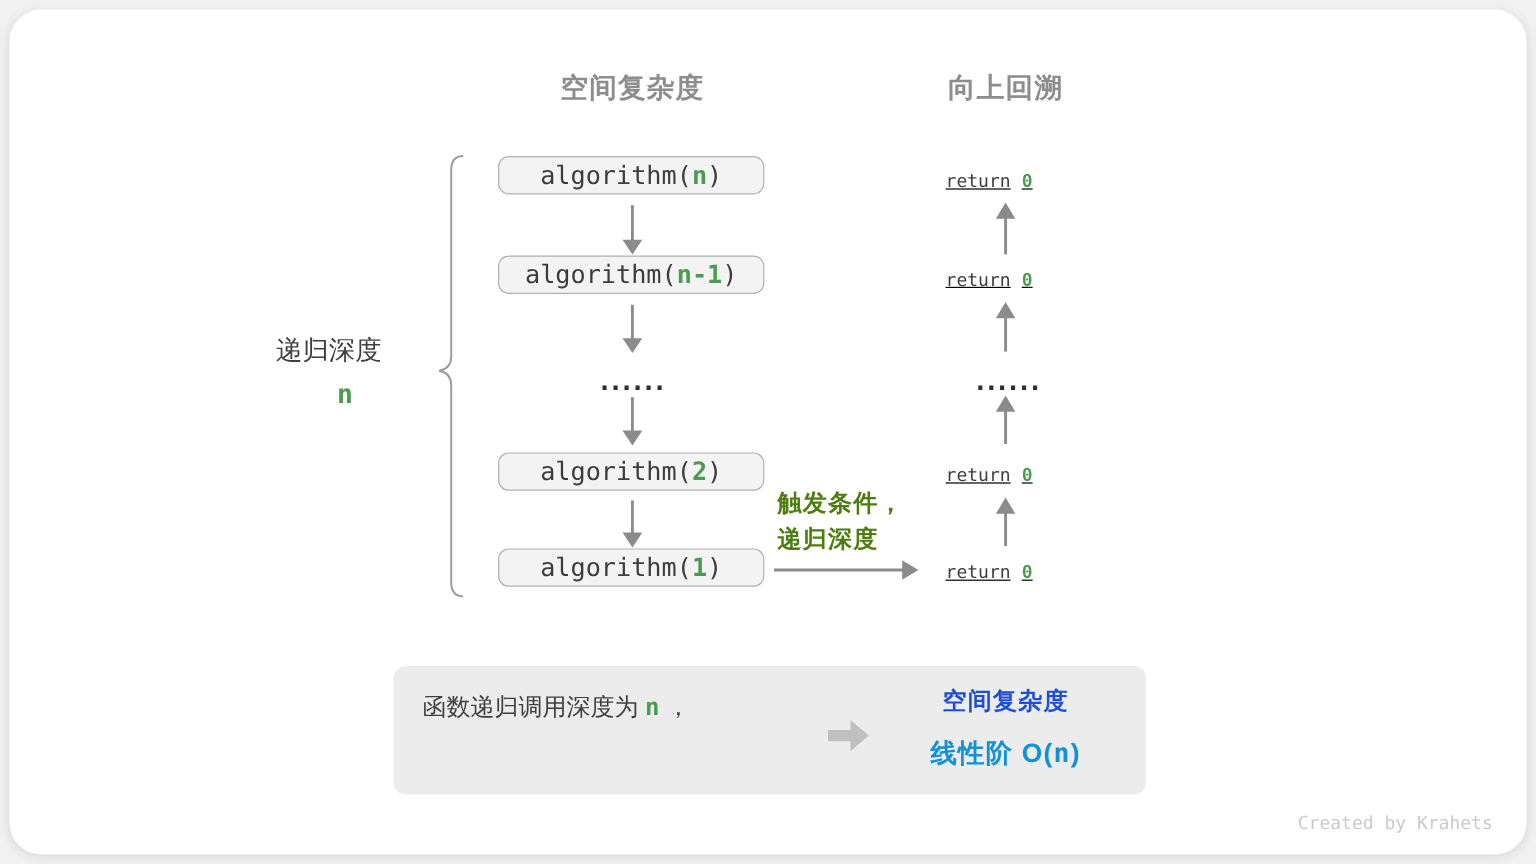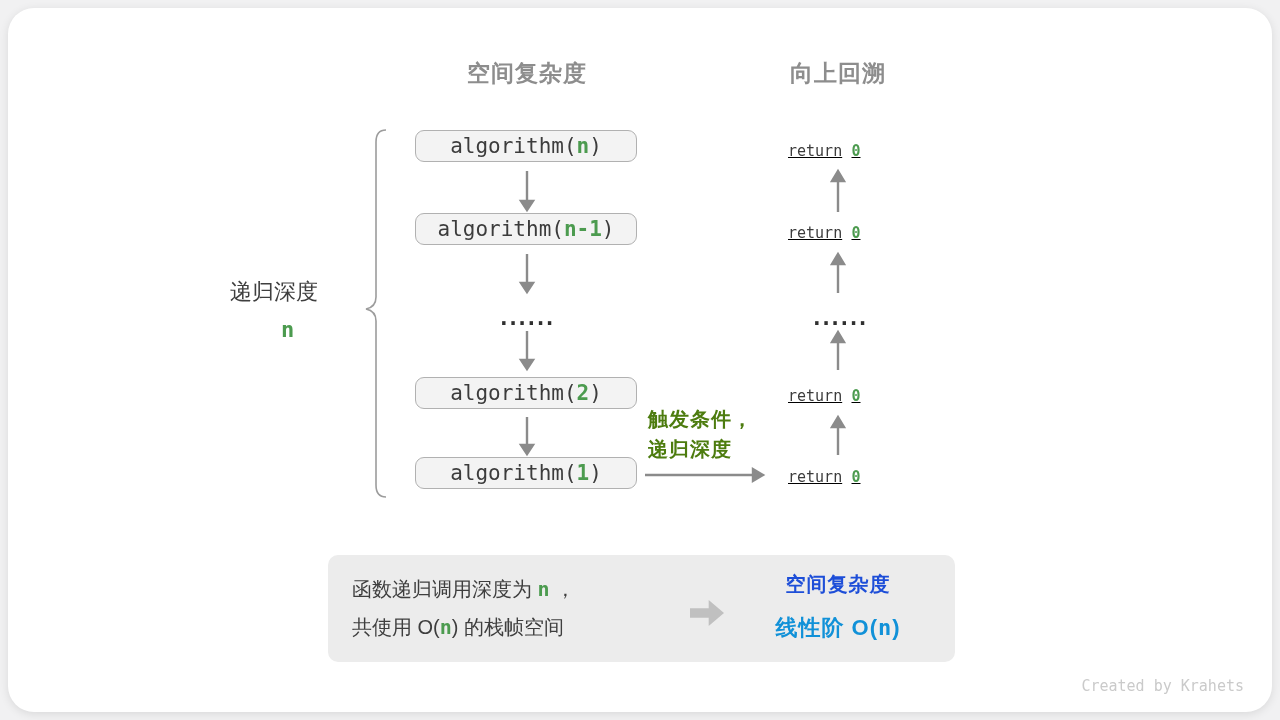--- a/index.html
+++ b/index.html
@@ -163,19 +163,18 @@
     <span class="code kw">return</span>
     <span class="code green">0</span>
   </div>
 
 <div class="abs note" style="top:406px;">触发条件，</div>
 <div class="abs note" style="top:436px;">递归深度</div>
 
 <div class="abs summary"></div>
 <div class="abs summary-left">
   <div><span>函数递归调用深度为 </span><span class="green">n</span><span> ，</span></div>
-  <div><span>共使用 O(</span><span class="green">n</span><span>) 的栈帧空间</span></div>
 </div>
 <div class="abs block-arrow"></div>
 <div class="abs result-title">空间复杂度</div>
 <div class="abs result-value"><span>线性阶 O(</span><span class="green">n</span><span>)</span></div>
 
 <div class="abs watermark">Created by Krahets</div>
 
 </body></html>

